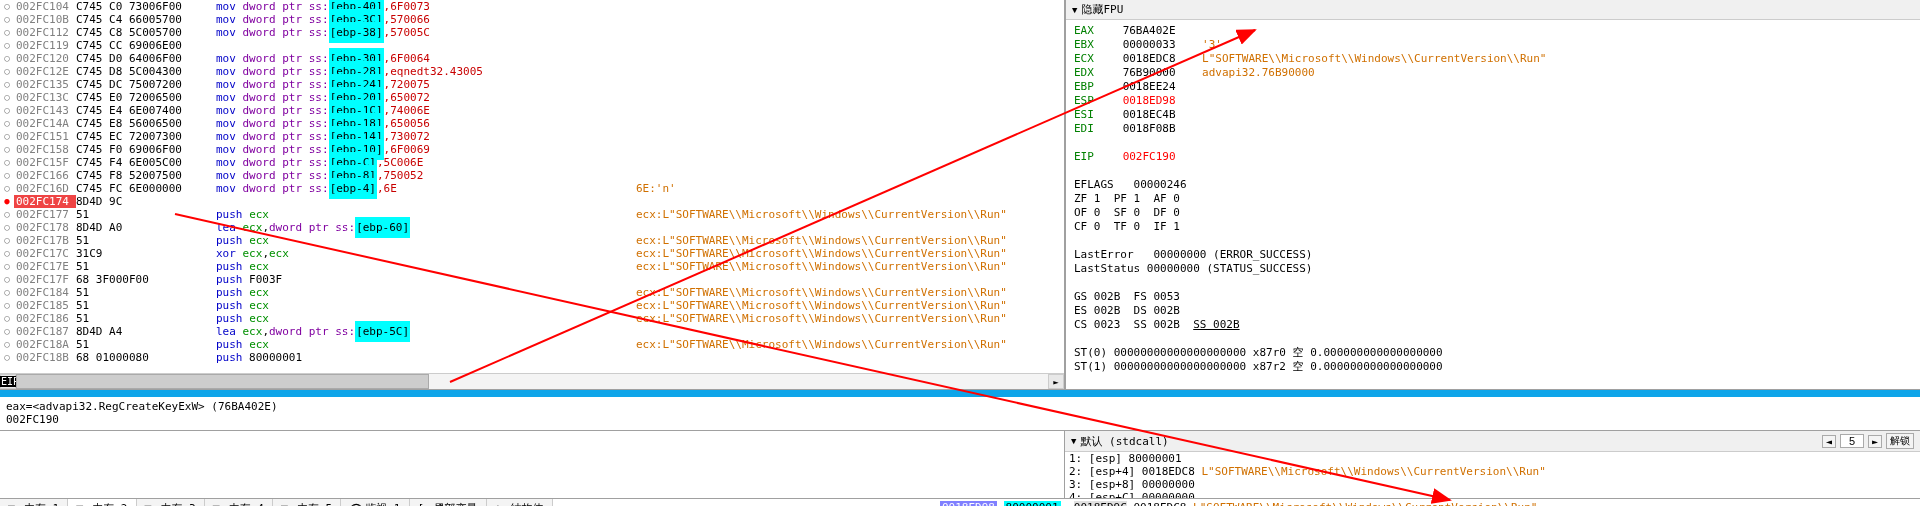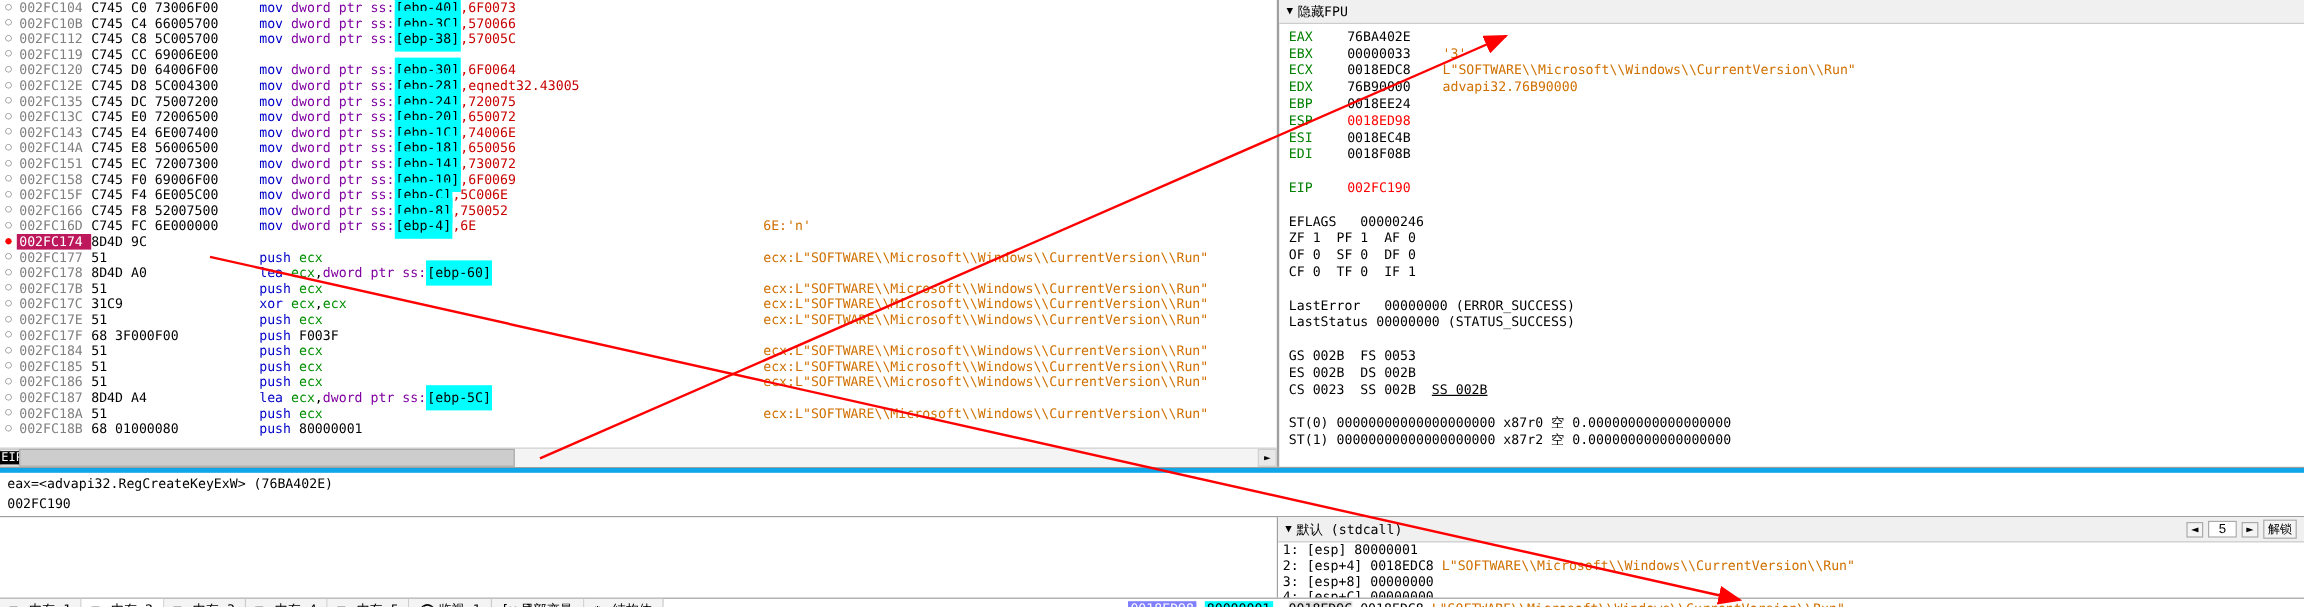--- a/index.html
+++ b/index.html
@@ -6,30 +6,30 @@
 body { font-family: "Lucida Console", Consolas, monospace; font-size:11px; color:#000; background:#fff; width:1920px; height:506px; overflow:hidden; position:relative; }
 .main { display:flex; height:390px; border-bottom:1px solid #a0a0a0; }
 .disasm-wrap { width:1065px; border-right:1px solid #a0a0a0; display:flex; flex-direction:column; }
 .disasm { flex:1; overflow:hidden; position:relative; }
 .row { display:flex; height:13px; line-height:13px; white-space:pre; }
 .gut { width:14px; text-align:center; color:#808080; font-size:9px; }
 .bp-none::before { content:"○"; color:#808080; }
 .bp-red::before  { content:"●"; color:#ff0000; }
 .eip-lbl { position:absolute; left:-1px; color:#fff; background:#000; padding:0 2px; font-size:10px; }
 .addr { width:62px; color:#808080; padding-left:2px; }
-.addr-hl { background:#be185d; color:#fff; }
+.addr-hl { background:#ef4444; color:#fff; }
 .bytes { width:140px; color:#000; }
 .mnem { width:420px; }
 .op-blue { color:#0000c8; }
 .op-red  { color:#c80000; }
 .op-grn  { color:#009000; }
 .op-pur  { color:#8000a0; }
 .brk { background:#00ffff; color:#000; padding:4px 1px; }
 .cmt { color:#d07000; }
-.info1 { height:20px; padding:3px 6px; border-top:4px solid #0ea5e9; }
+.info1 { height:20px; padding:3px 6px; border-top:7px solid #0ea5e9; }
 .regpan { flex:1; display:flex; flex-direction:column; border-left:1px solid #a0a0a0; }
 .regpan .hdr { background:#f0f0f0; border-bottom:1px solid #ccc; padding:2px 6px; font-size:11px; display:flex; align-items:center; gap:4px; }
 .regpan .body { flex:1; padding:4px 8px; line-height:14px; white-space:pre; overflow:hidden; }
 .reglbl { color:#008000; display:inline-block; width:42px; }
 .regval { color:#000; }
 .regred { color:#ff0000; }
 .regcmt { color:#d07000; }
 .stack-split { display:flex; height:68px; border-top:1px solid #a0a0a0; }
 .stack-left { width:1065px; border-right:1px solid #a0a0a0; }
 .stack-right { flex:1; display:flex; flex-direction:column; }

